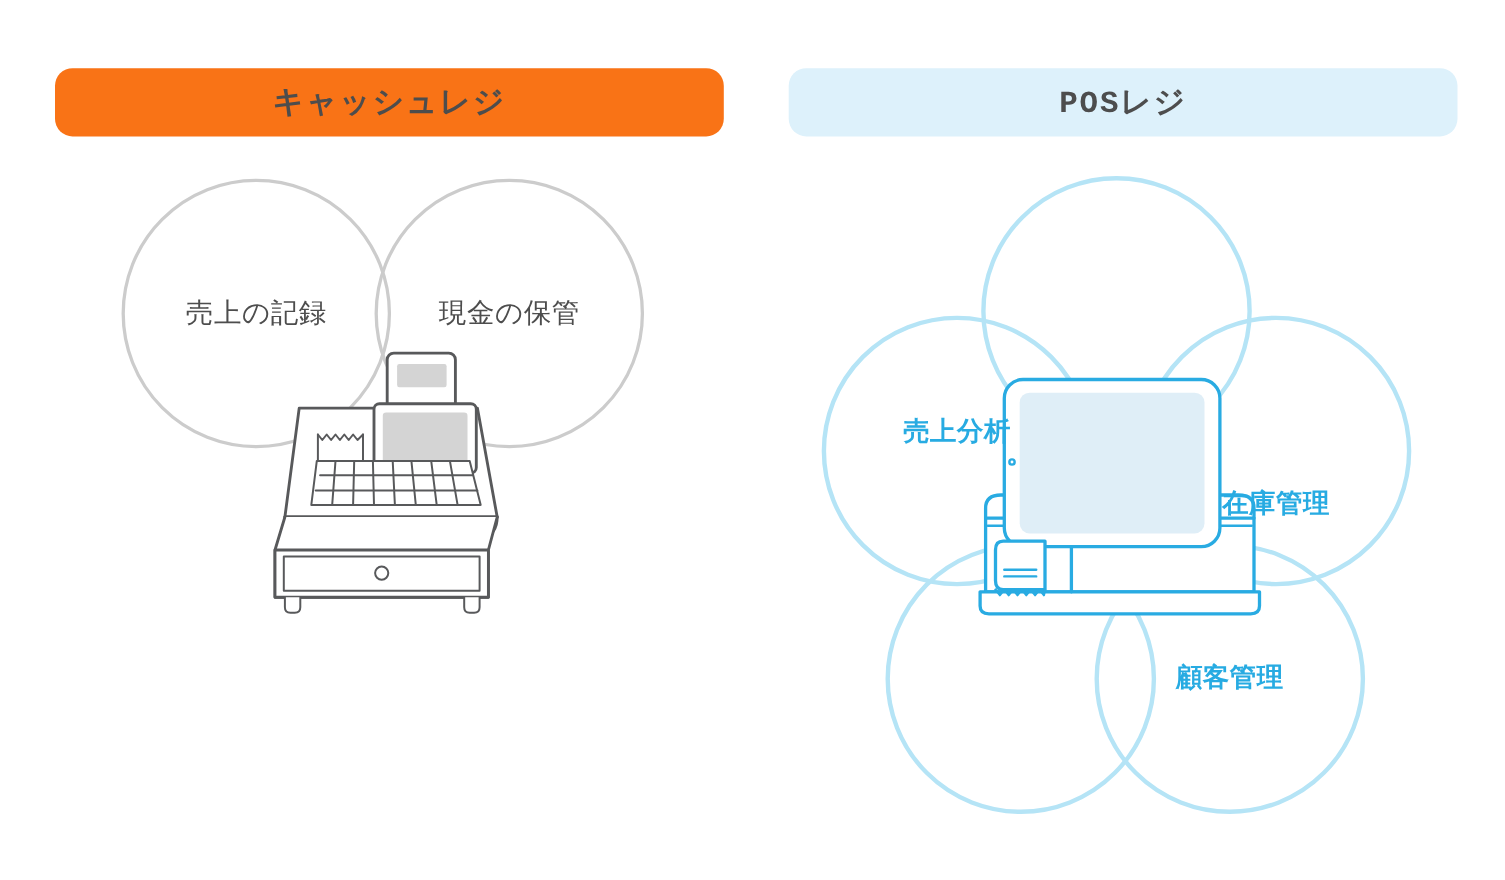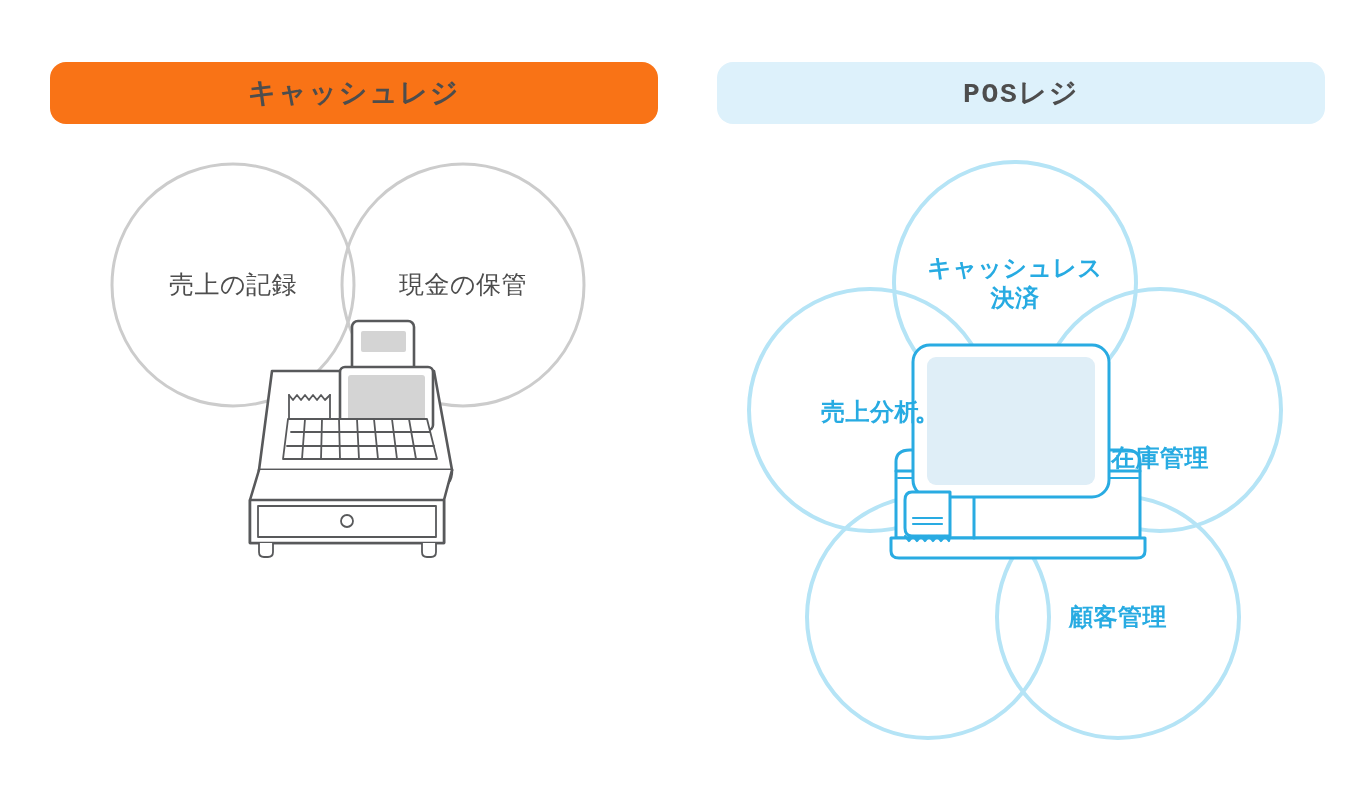--- a/index.html
+++ b/index.html
@@ -222,18 +222,16 @@
         <circle class="ink-blue-thin" cx="236" cy="420" r="2.4" fill="none"></circle>
 
         <path class="fill-wht ink-blue" d="M 228 492 L 266 492 L 266 536 L 228 536 Q 221 536 221 528 L 221 500 Q 221 492 228 492 Z"></path>
         <path class="ink-blue-thin" d="M 229 518 L 258 518"></path>
         <path class="ink-blue-thin" d="M 229 524 L 258 524"></path>
         <path class="ink-blue-thin" d="M 221 536 L 225 541 L 229 536 L 233 541 L 237 536 L 241 541 L 245 536 L 249 541 L 253 536 L 257 541 L 261 536 L 265 541 L 266 536"></path>
       </g>
     </svg>
   </div>
 
-  <div class="label label-blue" style="left:331px; top:283px;">キャッシュレス
-決済</div>
-  <div class="label label-blue" style="left:186px; top:412px;">売上分析</div>
+  <div class="label label-blue" style="left:186px; top:393px;">売上分析</div>
   <div class="label label-blue" style="left:476px; top:410px;margin-top:48px;">在庫管理</div>
   <div class="label label-blue" style="left:434px; top:617px;">顧客管理</div>
 </div>
 
 </body></html>

